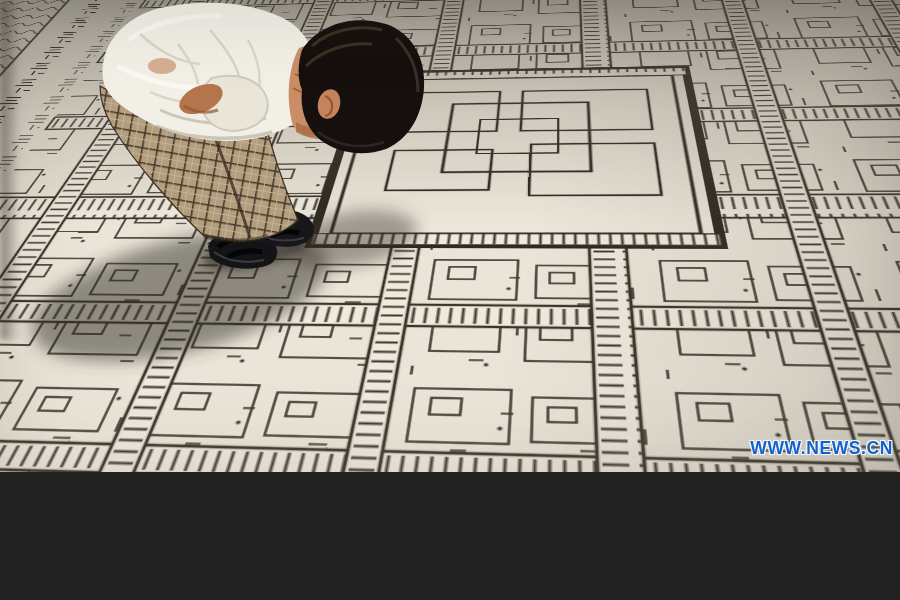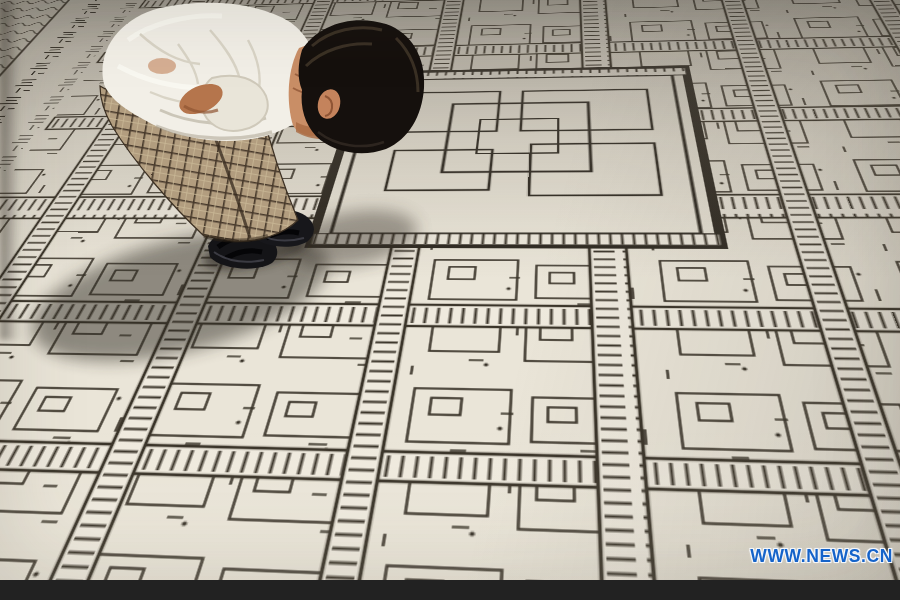--- a/index.html
+++ b/index.html
@@ -1,17 +1,17 @@
 <!DOCTYPE html>
 <html><head>
 <meta charset="utf-8">
 <style>
   html,body{margin:0;padding:0;background:#222;}
   .scene{
-    position:relative;width:900px;height:580px;overflow:hidden;
+    position:relative;width:900px;height:472px;overflow:hidden;
     background:#e7e1d3;
     font-family:"Liberation Sans", sans-serif;
   }
   
   .floor{
     position:absolute;left:-750px;top:-750px;width:2400px;height:1800px;
     transform-origin:1200px 900px;
     transform:rotate(-5deg) perspective(1000px) rotateX(56deg) rotateZ(8deg) scale(1.12);
   }
   .floor svg{display:block;width:2400px;height:1800px;}

